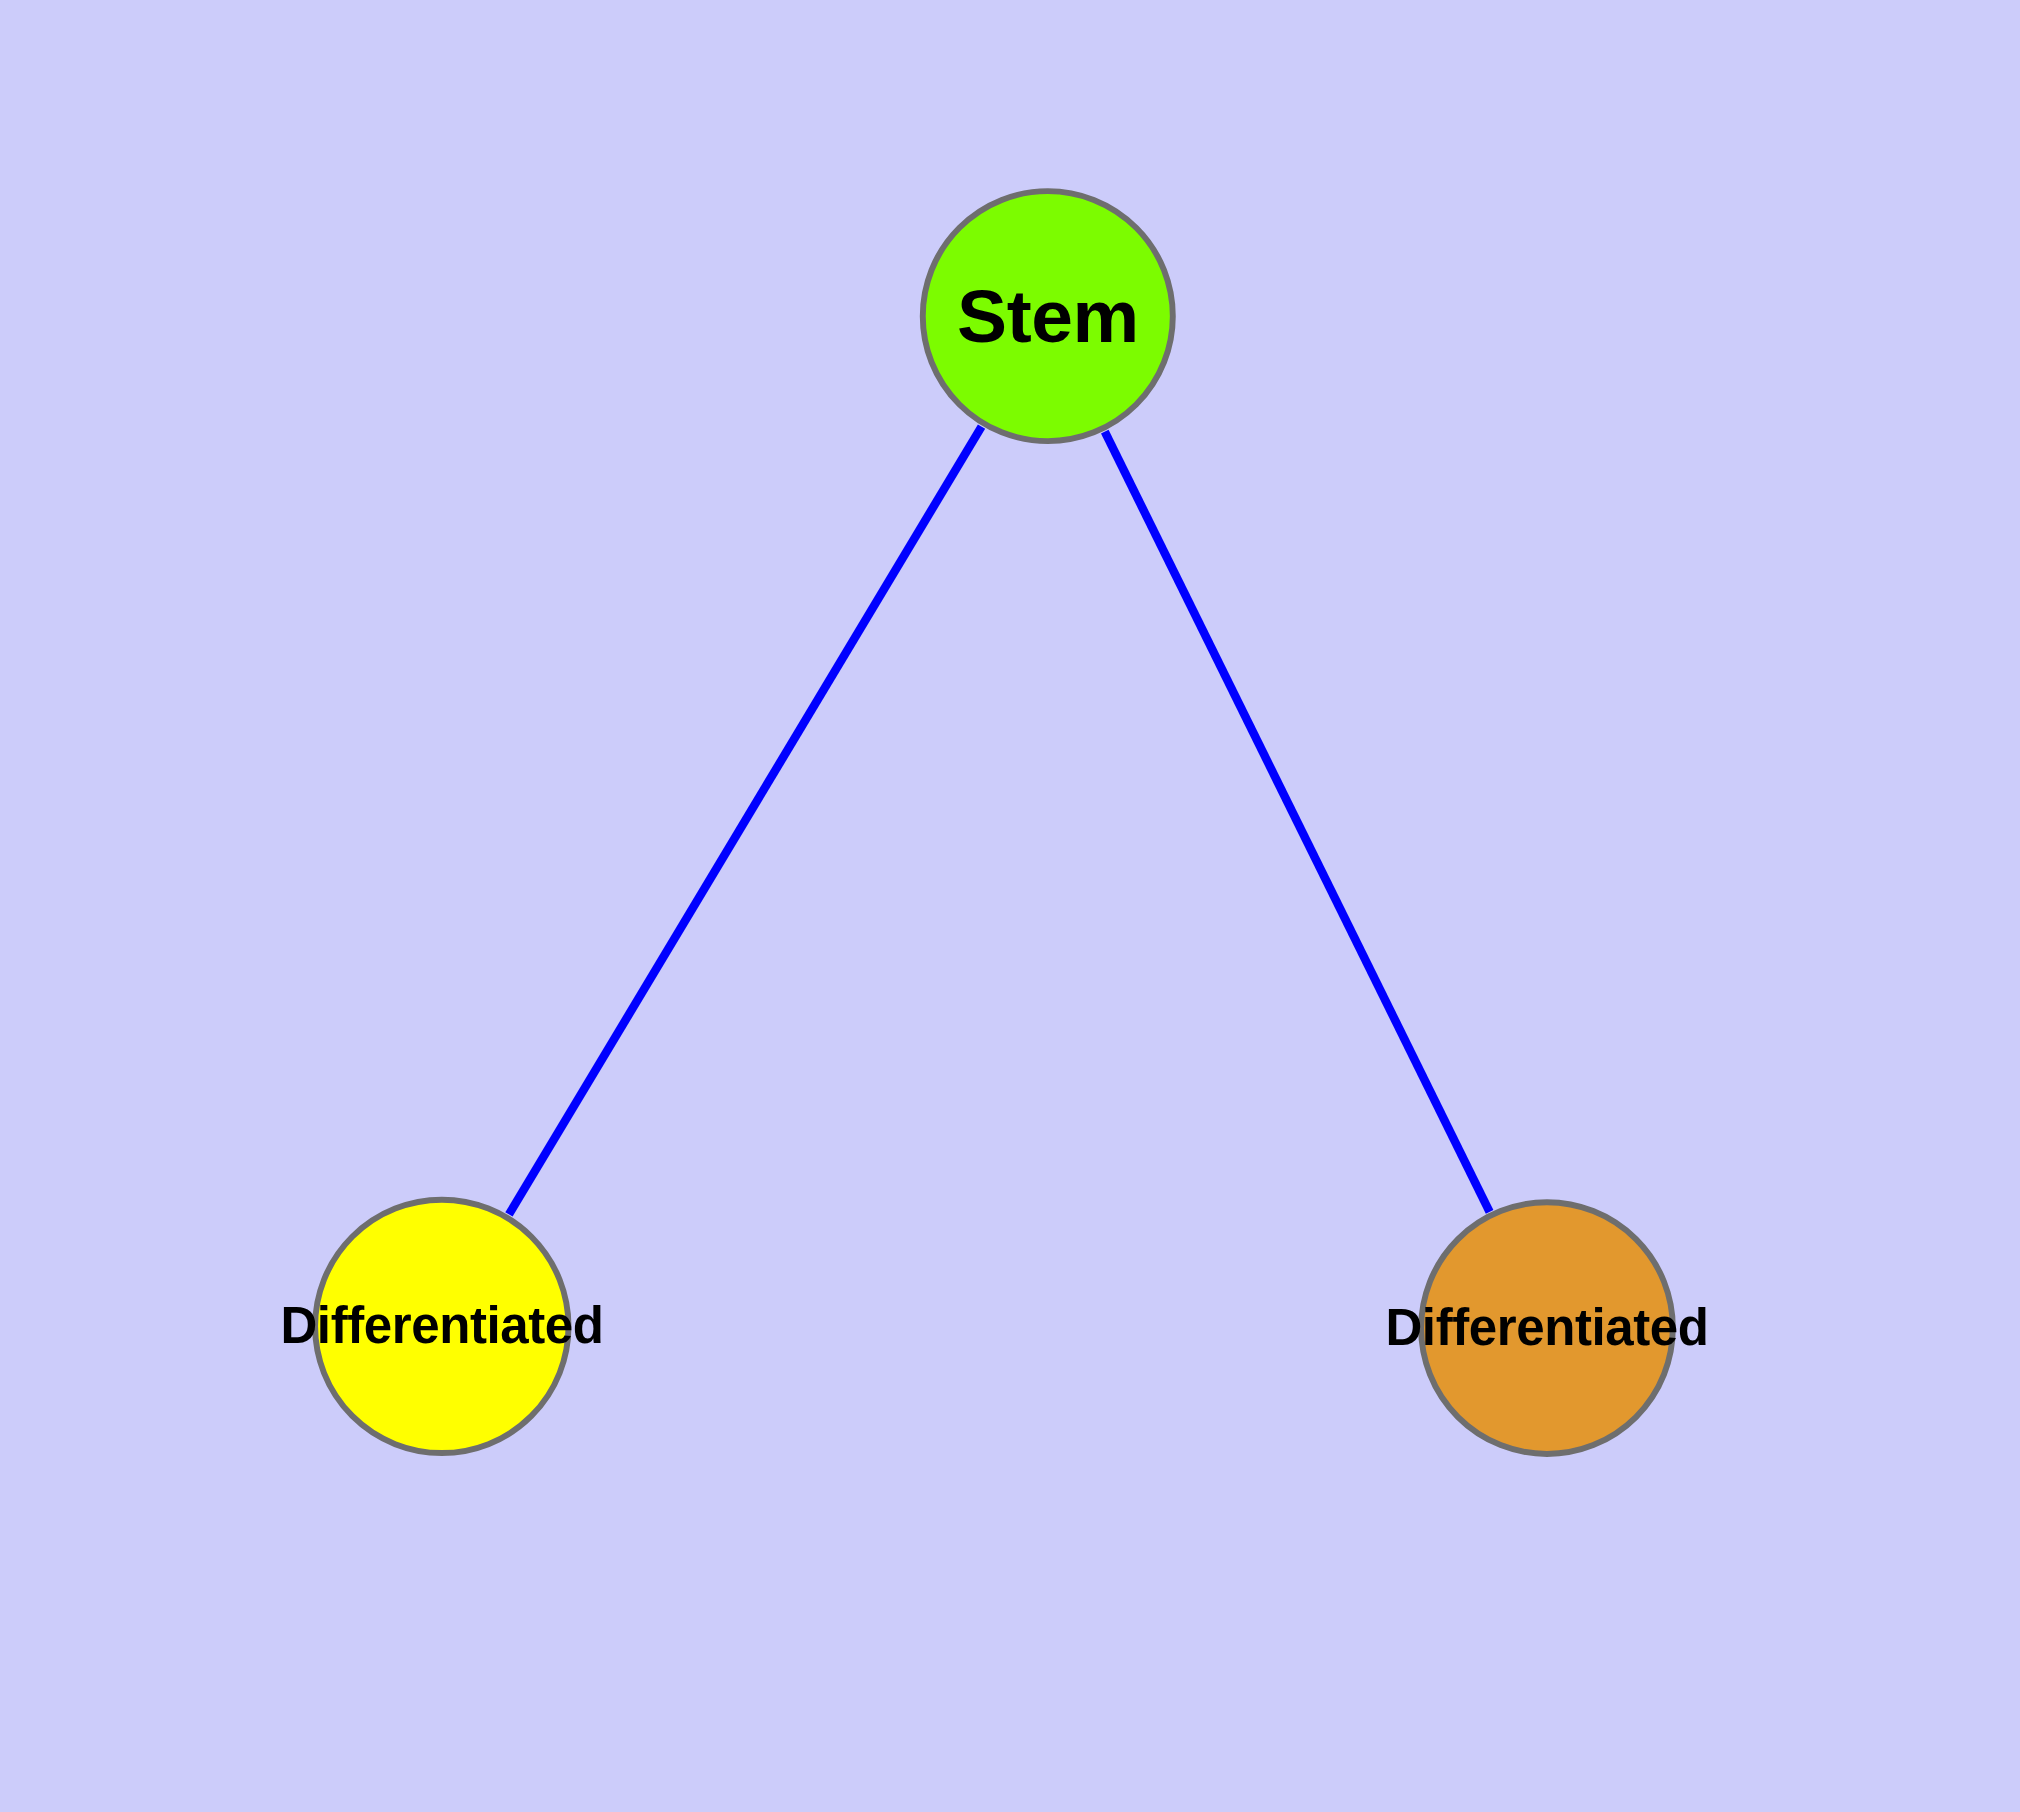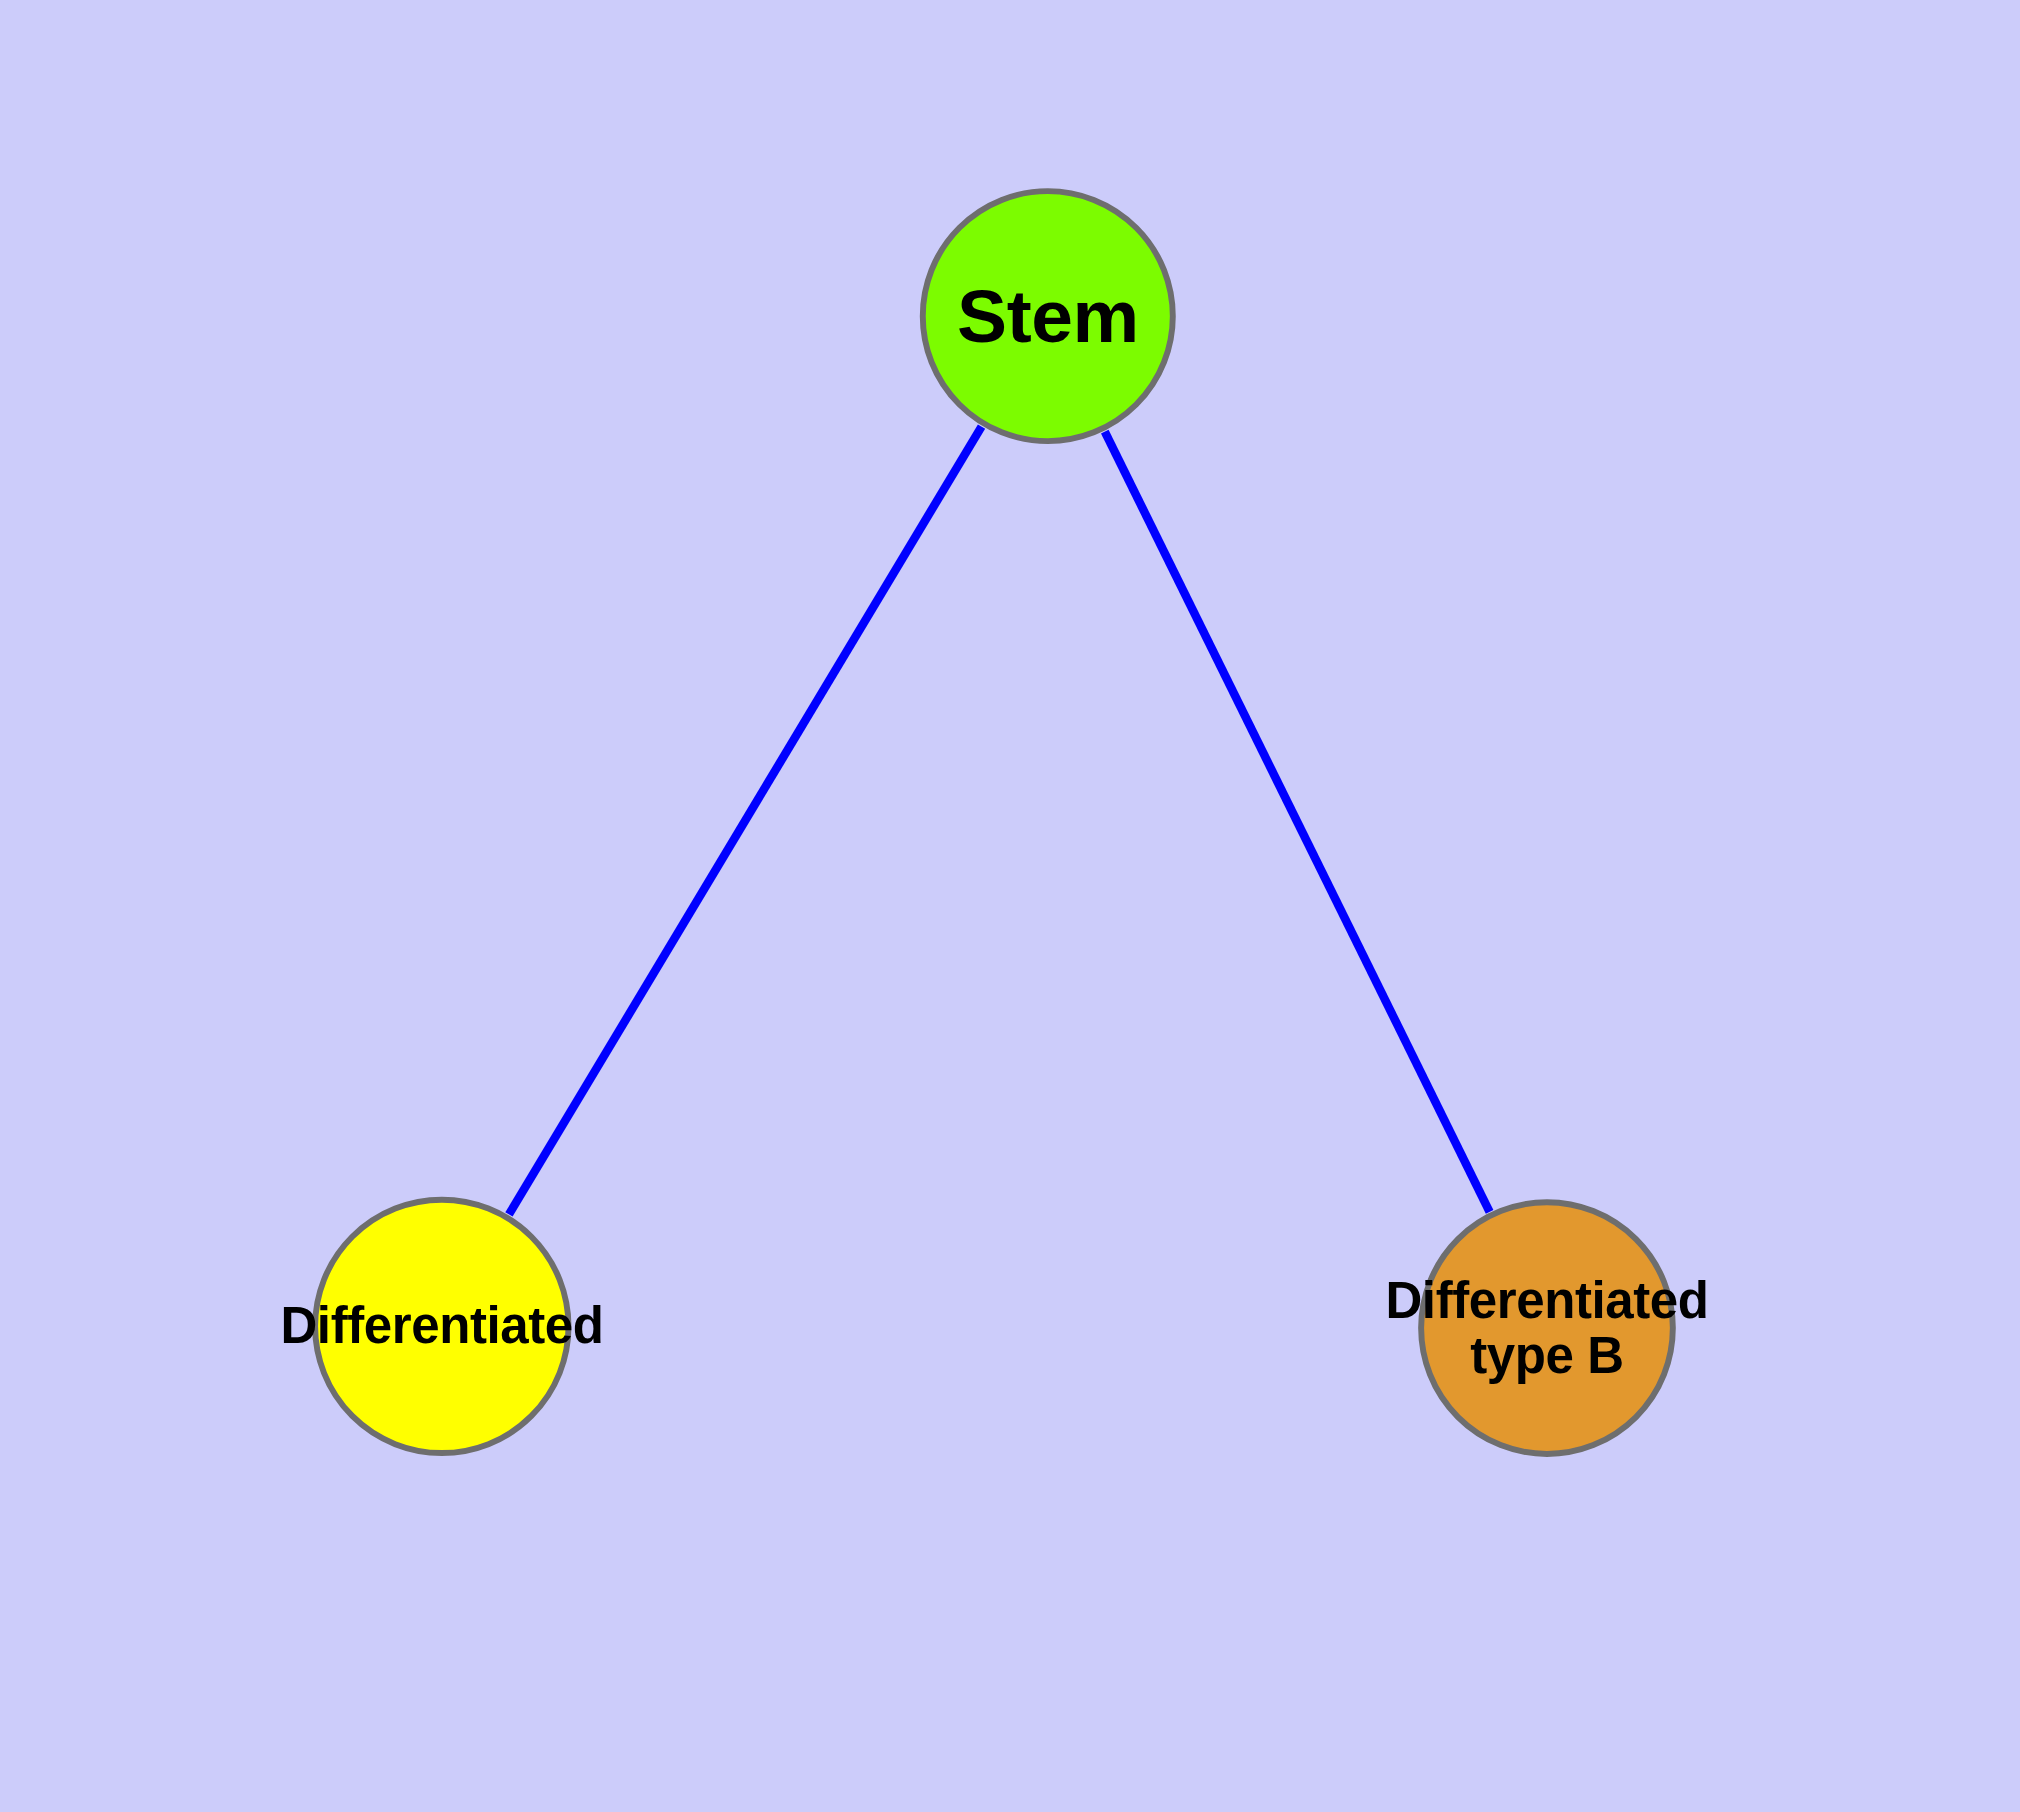--- a/index.html
+++ b/index.html
@@ -55,15 +55,15 @@
         <circle cx="1236" cy="373" r="147.5" fill="#7cfc00" stroke="#6e6e6e" stroke-width="7"></circle>
         <circle cx="521" cy="1565" r="149.5" fill="#ffff00" stroke="#6e6e6e" stroke-width="7"></circle>
         <circle cx="1825" cy="1567" r="148.5" fill="#e2982e" stroke="#6e6e6e" stroke-width="7"></circle>
       </g>
   </svg>
 
   <div class="node-label label-stem" id="label-stem" style="left: 1048px; top: 316px; color: rgb(0, 0, 0);"><span>Stem</span></div>
 
   <div class="node-label label-diff" id="label-diff-a" style="left: 442px; top: 1326px; color: rgb(0, 0, 0);"><div>Differentiated</div></div>
 
-  <div class="node-label label-diff" id="label-diff-b" style="left: 1547px; top: 1328px; color: rgb(0, 0, 0);"><div>Differentiated</div><div>type B</div></div>
+  <div class="node-label label-diff" id="label-diff-b" style="left: 1547px; top: 1328px; color: rgb(0, 0, 0);"><div>Differentiated</div></div>
 </div>
 
 
 </body></html>

